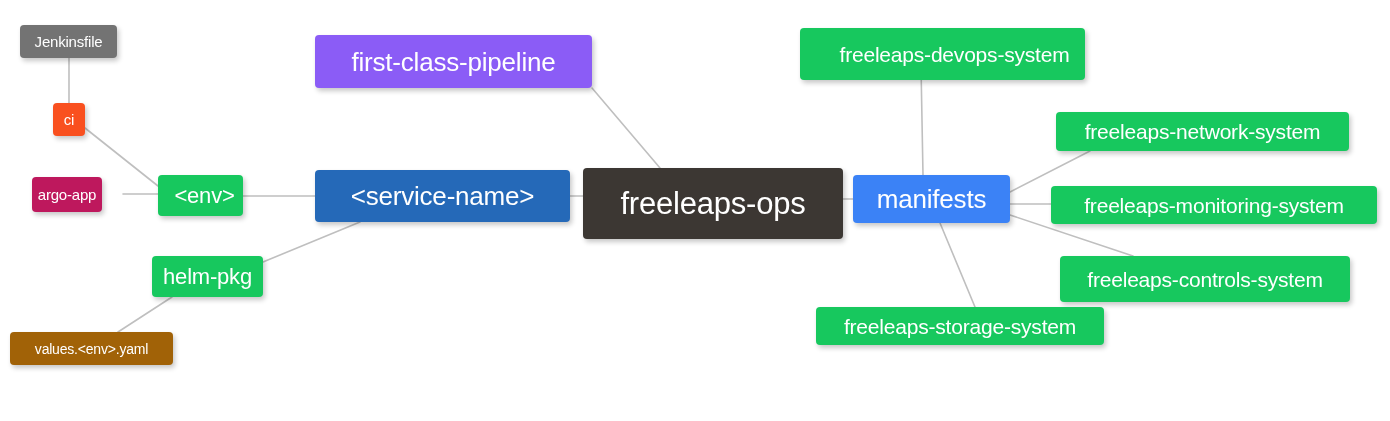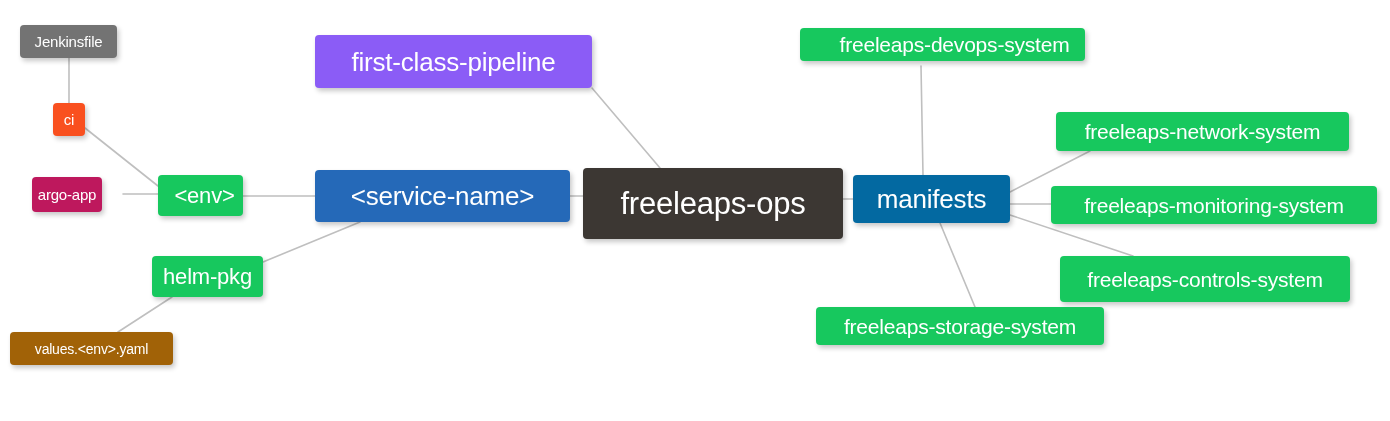--- a/index.html
+++ b/index.html
@@ -66,26 +66,26 @@
       <line x1="923" y1="175" x2="921" y2="66" stroke="#bfbfbf" stroke-width="1.6" stroke-linecap="round"></line>
       <line x1="1010" y1="192" x2="1090" y2="151" stroke="#bfbfbf" stroke-width="1.6" stroke-linecap="round"></line>
       <line x1="1010" y1="204" x2="1051" y2="204" stroke="#bfbfbf" stroke-width="1.6" stroke-linecap="round"></line>
       <line x1="1010" y1="215" x2="1133" y2="256" stroke="#bfbfbf" stroke-width="1.6" stroke-linecap="round"></line>
       <line x1="940" y1="223" x2="975" y2="307" stroke="#bfbfbf" stroke-width="1.6" stroke-linecap="round"></line>
     </svg>
   <div id="node-layer">
       <div class="node n-root" style="left: 583px; top: 168px; width: 260px; height: 71px; background: rgb(60, 55, 51);">freeleaps-ops</div>
       <div class="node n-branch" style="left: 315px; top: 35px; width: 277px; height: 53px; background: #8b5cf6;">first-class-pipeline</div>
       <div class="node n-branch" style="left: 315px; top: 170px; width: 255px; height: 52px; background: rgb(37, 105, 184);">&lt;service-name&gt;</div>
-      <div class="node n-branch" style="left: 853px; top: 175px; width: 157px; height: 48px; background: #0369a1;">manifests</div>
+      <div class="node n-branch" style="left: 853px; top: 175px; width: 157px; height: 48px; background: #3b82f6;">manifests</div>
       <div class="node n-sub" style="left: 158px; top: 175px; width: 85px; height: 41px; background: rgb(23, 200, 94); padding-left: 20px;">&lt;env&gt;</div>
       <div class="node n-sub" style="left: 152px; top: 256px; width: 111px; height: 41px; background: rgb(23, 200, 94);">helm-pkg</div>
       <div class="node n-small" style="left: 20px; top: 25px; width: 97px; height: 33px; background: #737373;">Jenkinsfile</div>
       <div class="node n-small" style="left: 53px; top: 103px; width: 32px; height: 33px; background: rgb(249, 80, 31);">ci</div>
       <div class="node n-small" style="left: 32px; top: 177px; width: 70px; height: 35px; background: #be185d;">argo-app</div>
       <div class="node n-tiny" style="left: 10px; top: 332px; width: 163px; height: 33px; background: #a16207;">values.&lt;env&gt;.yaml</div>
-      <div class="node n-leafgreen" style="left: 800px; top: 28px; width: 285px; height: 33px; background: rgb(23, 200, 94); padding-left: 36px;">freeleaps-devops-system</div>
+      <div class="node n-leafgreen" style="left: 800px; top: 28px; width: 285px; height: 52px; background: rgb(23, 200, 94); padding-left: 36px;">freeleaps-devops-system</div>
       <div class="node n-leafgreen" style="left: 1056px; top: 112px; width: 293px; height: 39px; background: rgb(23, 200, 94);">freeleaps-network-system</div>
       <div class="node n-leafgreen" style="left: 1051px; top: 186px; width: 326px; height: 38px; background: rgb(23, 200, 94);">freeleaps-monitoring-system</div>
       <div class="node n-leafgreen" style="left: 1060px; top: 256px; width: 290px; height: 46px; background: rgb(23, 200, 94);">freeleaps-controls-system</div>
       <div class="node n-leafgreen" style="left: 816px; top: 307px; width: 288px; height: 38px; background: rgb(23, 200, 94);">freeleaps-storage-system</div>
     </div>
 </div>
 
 </body></html>

